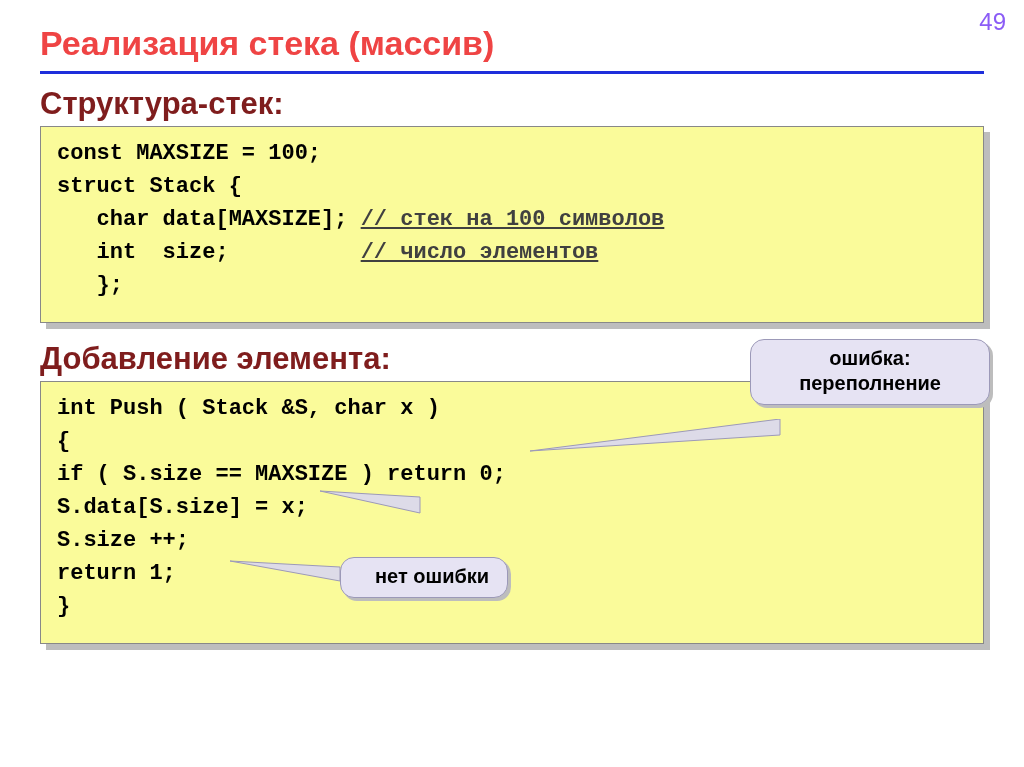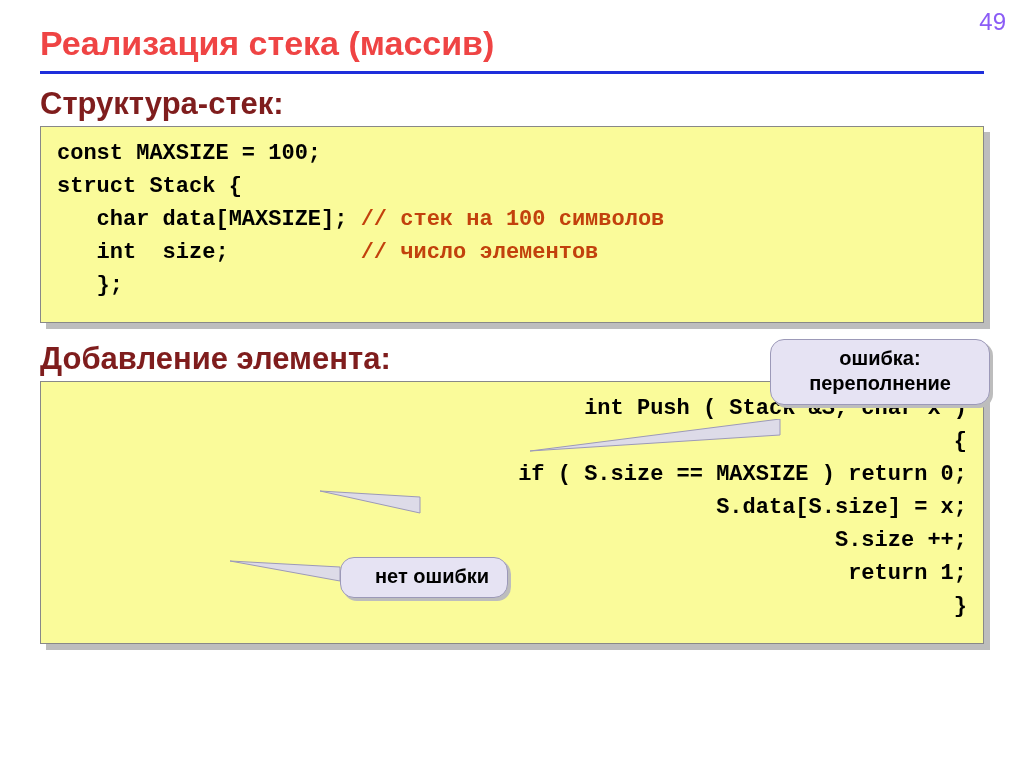--- a/index.html
+++ b/index.html
@@ -51,21 +51,21 @@
     position: relative;
     z-index: 2;
     white-space: pre;
   }
   .codebox-shadow {
     position: absolute;
     top: 6px; left: 6px; right: -6px; bottom: -6px;
     background: #bdbdbd;
     z-index: 1;
   }
-  .comment { color: #c2410c; }
+  .comment { color: #404040; text-decoration: underline; }
   .code-line { display: block; }
 
   .callout {
     position: absolute;
     background: #e6e3f3;
     border: 1px solid #9c99b8;
     border-radius: 14px;
     font-size: 20px;
     font-weight: bold;
     color: #000;
@@ -93,26 +93,26 @@
 <div class="section-heading">Структура-стек:</div>
 
 <div class="codebox-wrap">
   <div class="codebox-shadow"></div>
   <div class="codebox"><span class="code-line"><span>const MAXSIZE = 100;</span></span><span class="code-line"><span>struct Stack {</span></span><span class="code-line"><span>   char data[MAXSIZE]; </span><span class="comment">// стек на 100 символов</span></span><span class="code-line"><span>   int  size;          </span><span class="comment">// число элементов</span></span><span class="code-line"><span>   };</span></span></div>
 </div>
 
 <div class="section2">
   <div class="section-heading">Добавление элемента:</div>
 
-  <div class="codebox-wrap" style="margin-bottom:0;text-align:right;">
+  <div class="codebox-wrap" style="margin-bottom:0;">
     <div class="codebox-shadow"></div>
     <div class="codebox"><span class="code-line"><span>int Push ( Stack &amp;S, char x )</span></span><span class="code-line"><span>{</span></span><span class="code-line"><span>if ( S.size == MAXSIZE ) return 0;</span></span><span class="code-line"><span>S.data[S.size] = x;</span></span><span class="code-line"><span>S.size ++;</span></span><span class="code-line"><span>return 1;</span></span><span class="code-line"><span>}</span></span></div>
   </div>
 
-  <div class="callout" style="top:-2px; right:-6px; width:220px;">
+  <div class="callout" style="top:-2px; right:-6px; width:240px;">
     <div>ошибка:</div>
     <div>переполнение</div>
   </div>
   <svg class="pointer" style="top:78px; left:490px;" width="270" height="40">
     <polygon points="0,32 250,0 250,16" fill="#dddbe8" stroke="#9c99b8" stroke-width="1"></polygon>
   </svg>
 
   <svg class="pointer" style="top:142px; left:280px;" width="110" height="34">
     <polygon points="0,8 100,14 100,30" fill="#dddbe8" stroke="#9c99b8" stroke-width="1"></polygon>
   </svg>

